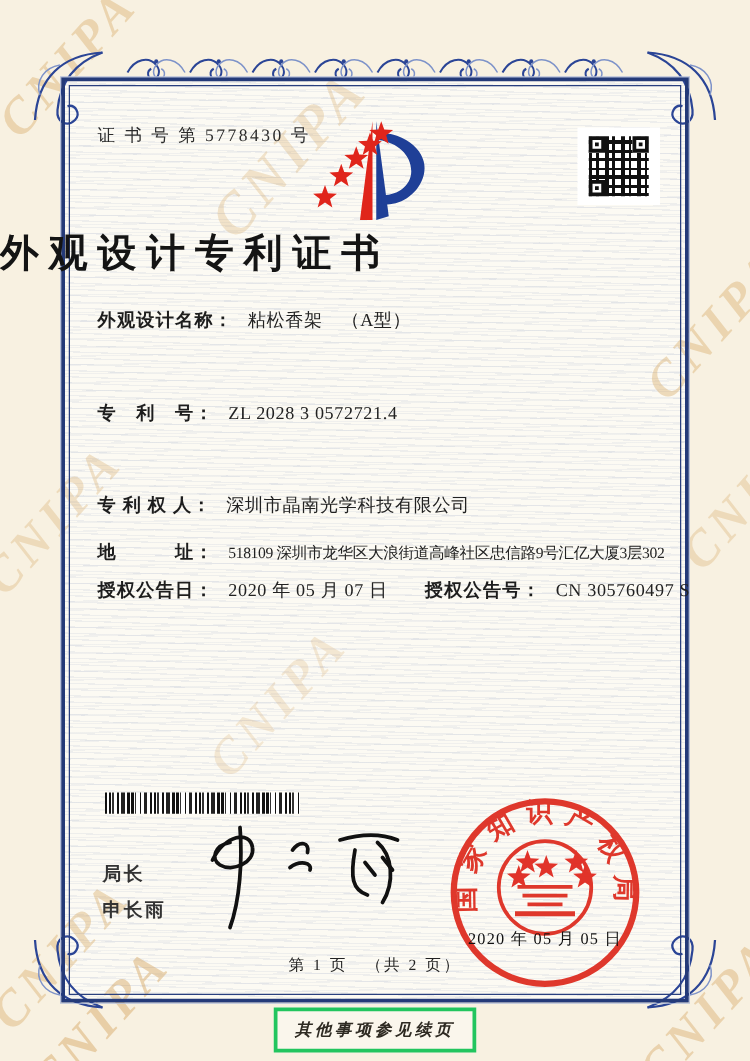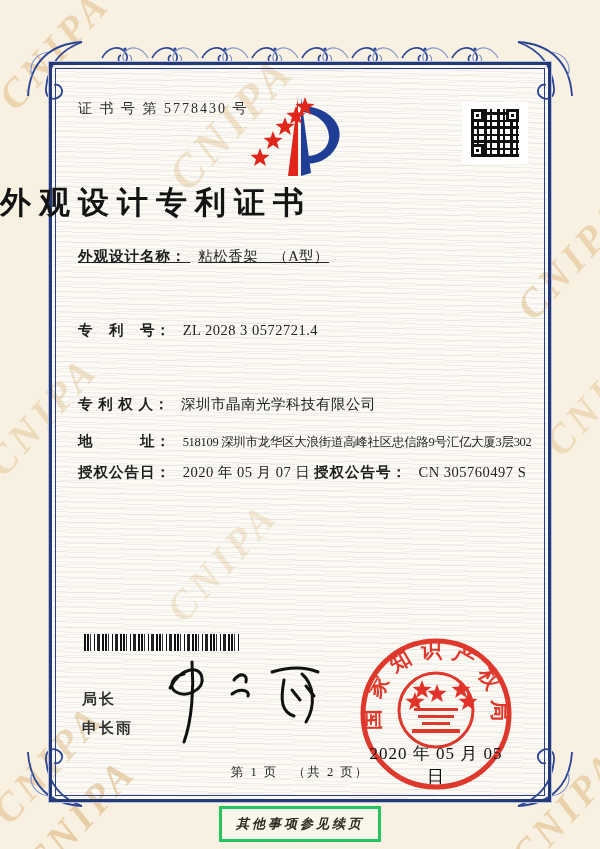--- a/index.html
+++ b/index.html
@@ -43,40 +43,40 @@
   .finder{position:absolute;width:13px;height:13px;border:3px solid #111;background:#fff;box-sizing:border-box;}
   .finder::after{content:"";position:absolute;left:2px;top:2px;width:3px;height:3px;background:#111;}
   .f1{left:0;top:0;} .f2{right:0;top:0;} .f3{left:0;bottom:0;}
 
   .title{position:absolute;left:0;right:0;top:182px;text-align:left;
          font-size:31px;font-weight:700;letter-spacing:8px;color:#141414;}
 
   .row{position:absolute;left:78px;width:460px;font-size:14.5px;color:#222;white-space:nowrap;}
   .row .lbl{font-weight:700;letter-spacing:1px;color:#1d1d1d;}
   .row .val{margin-left:8px;letter-spacing:.5px;}
-  .r1{top:247px;text-decoration:underline;} .r2{top:284px;} .r3{top:321px;} .r4{top:358px;}
+  .r1{top:247px;} .r2{top:284px;} .r3{top:321px;} .r4{top:358px;}
   .r5{top:395px;} .r6{top:432px;} .r7{top:463px;}
   .r6 .val{font-size:12.5px;letter-spacing:-.3px;}
-  .pair2{}
+  .pair2{margin-left:26px;}
 
   .paras{position:absolute;left:76px;top:492px;width:452px;font:italic 13.2px "Liberation Serif",serif;
          color:#1a1a1a;line-height:1.78;}
   .paras p{margin:0;text-indent:2em;}
 
   .barcode{position:absolute;left:84px;top:634px;width:156px;height:17px;background:
       repeating-linear-gradient(90deg,#111 0 2px,#fff 2px 3px,#111 3px 5px,#fff 5px 6px,#333 6px 7px,
       #fff 7px 10px,#111 10px 11px,#fff 11px 13px,#222 13px 16px,#fff 16px 18px);}
 
   .dir-title{position:absolute;left:82px;top:690px;font:600 15px "Liberation Sans",sans-serif;color:#333;letter-spacing:2px;}
   .dir-name{position:absolute;left:82px;top:719px;font:600 15px "Liberation Sans",sans-serif;color:#333;letter-spacing:2px;}
   .sig{position:absolute;left:142px;top:650px;}
 
   .seal{position:absolute;left:358px;top:636px;width:156px;height:156px;opacity:.93;}
   .seal-date{position:absolute;left:360px;top:742px;width:152px;text-align:center;
-             font-size:17px;color:#111;letter-spacing:1px;z-index:5;}
+             font-size:13px;color:#111;letter-spacing:1px;z-index:5;}
 
   .pagination{position:absolute;left:0;right:0;top:764px;text-align:center;font-size:12.5px;color:#222;letter-spacing:2px;}
   .footer-note{position:absolute;left:50%;top:806px;transform:translateX(-50%);
                font:italic 600 13px "Liberation Serif",serif;color:#2e2a22;letter-spacing:3px;
                border:3px solid #22c55e;padding:6px 14px;background:rgba(252,250,243,.6);z-index:4;}
 </style>
 </head>
 <body>
 
 <div class="page">

